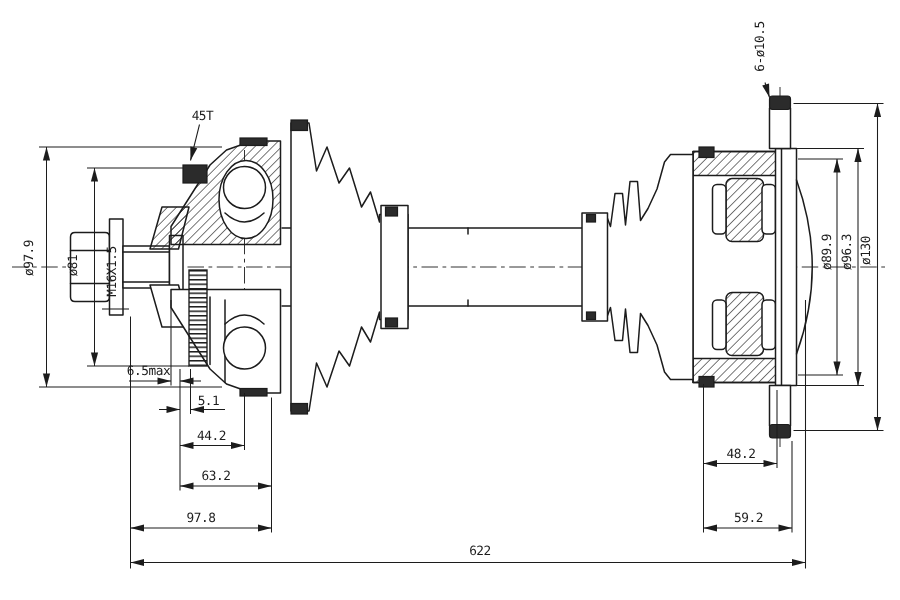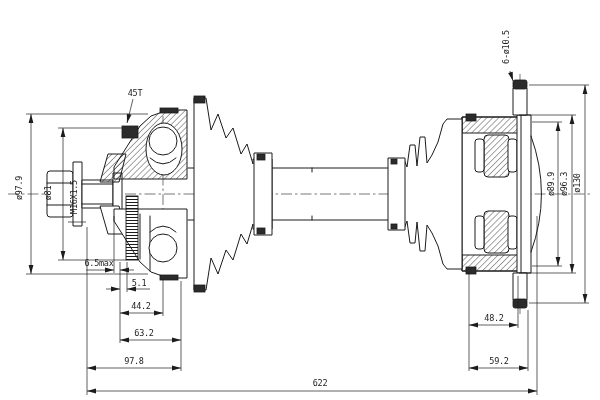--- a/index.html
+++ b/index.html
@@ -1,16 +1,16 @@
 <!DOCTYPE html>
 <html><head>
 <meta charset="utf-8">
 <style>
   html,body{margin:0;padding:0;background:#ffffff;width:600px;height:400px;overflow:hidden;}
-  .sheet{width:600px;height:284px;background:#ffffff;position:relative;margin-top:16px;}
+  .sheet{width:600px;height:284px;background:#ffffff;position:relative;}
   svg{display:block;}
   svg text{
     font-family:"DejaVu Sans Mono","Liberation Mono",monospace;
     font-size:8.5px;
     fill:#1c1c1c;
     letter-spacing:-0.3px;
   }
   .part{stroke:#1c1c1c;stroke-width:1;fill:none;stroke-linejoin:round;stroke-linecap:round;}
   .partw{stroke:#1c1c1c;stroke-width:1;fill:#ffffff;stroke-linejoin:round;}
   .dark{fill:#2b2b2b;stroke:#1c1c1c;stroke-width:0.8;}

